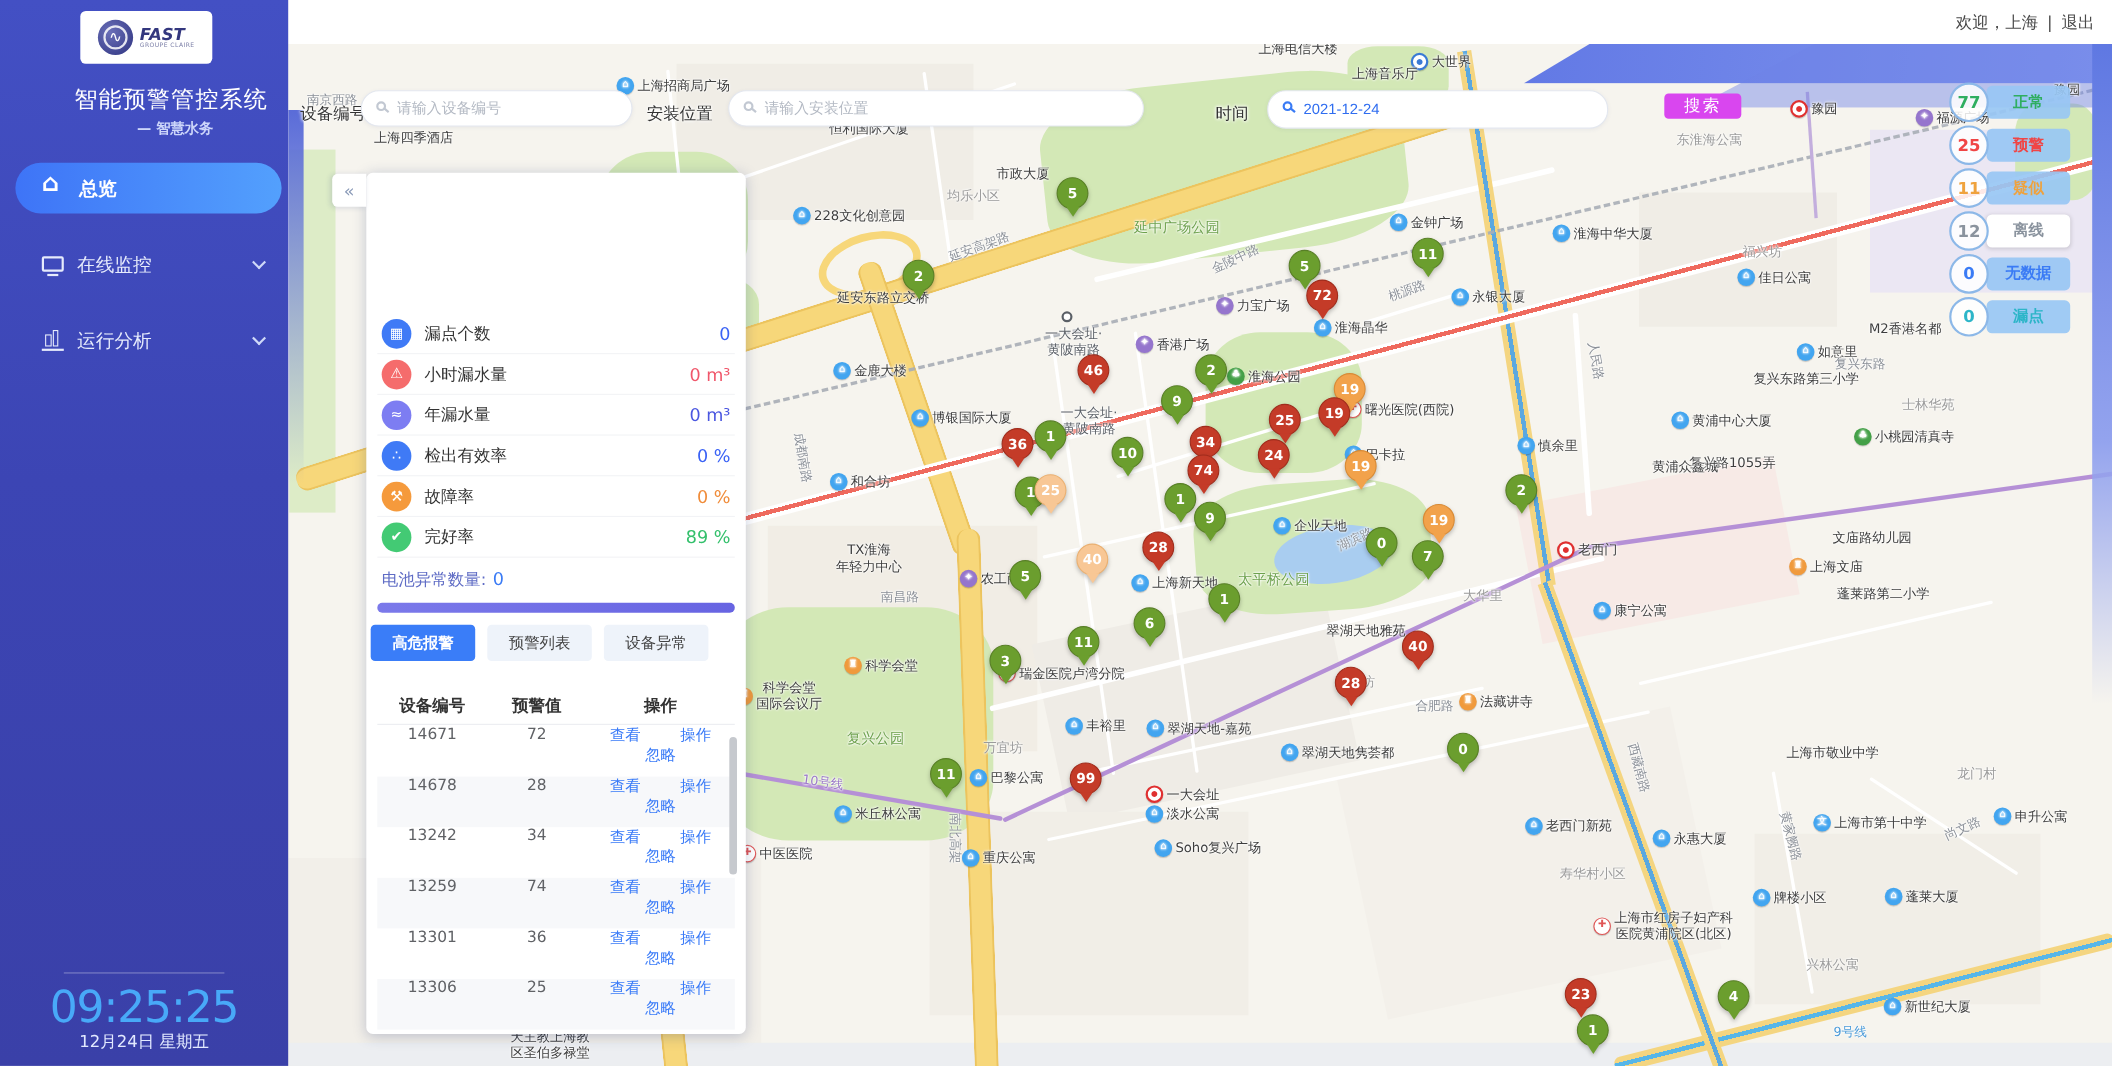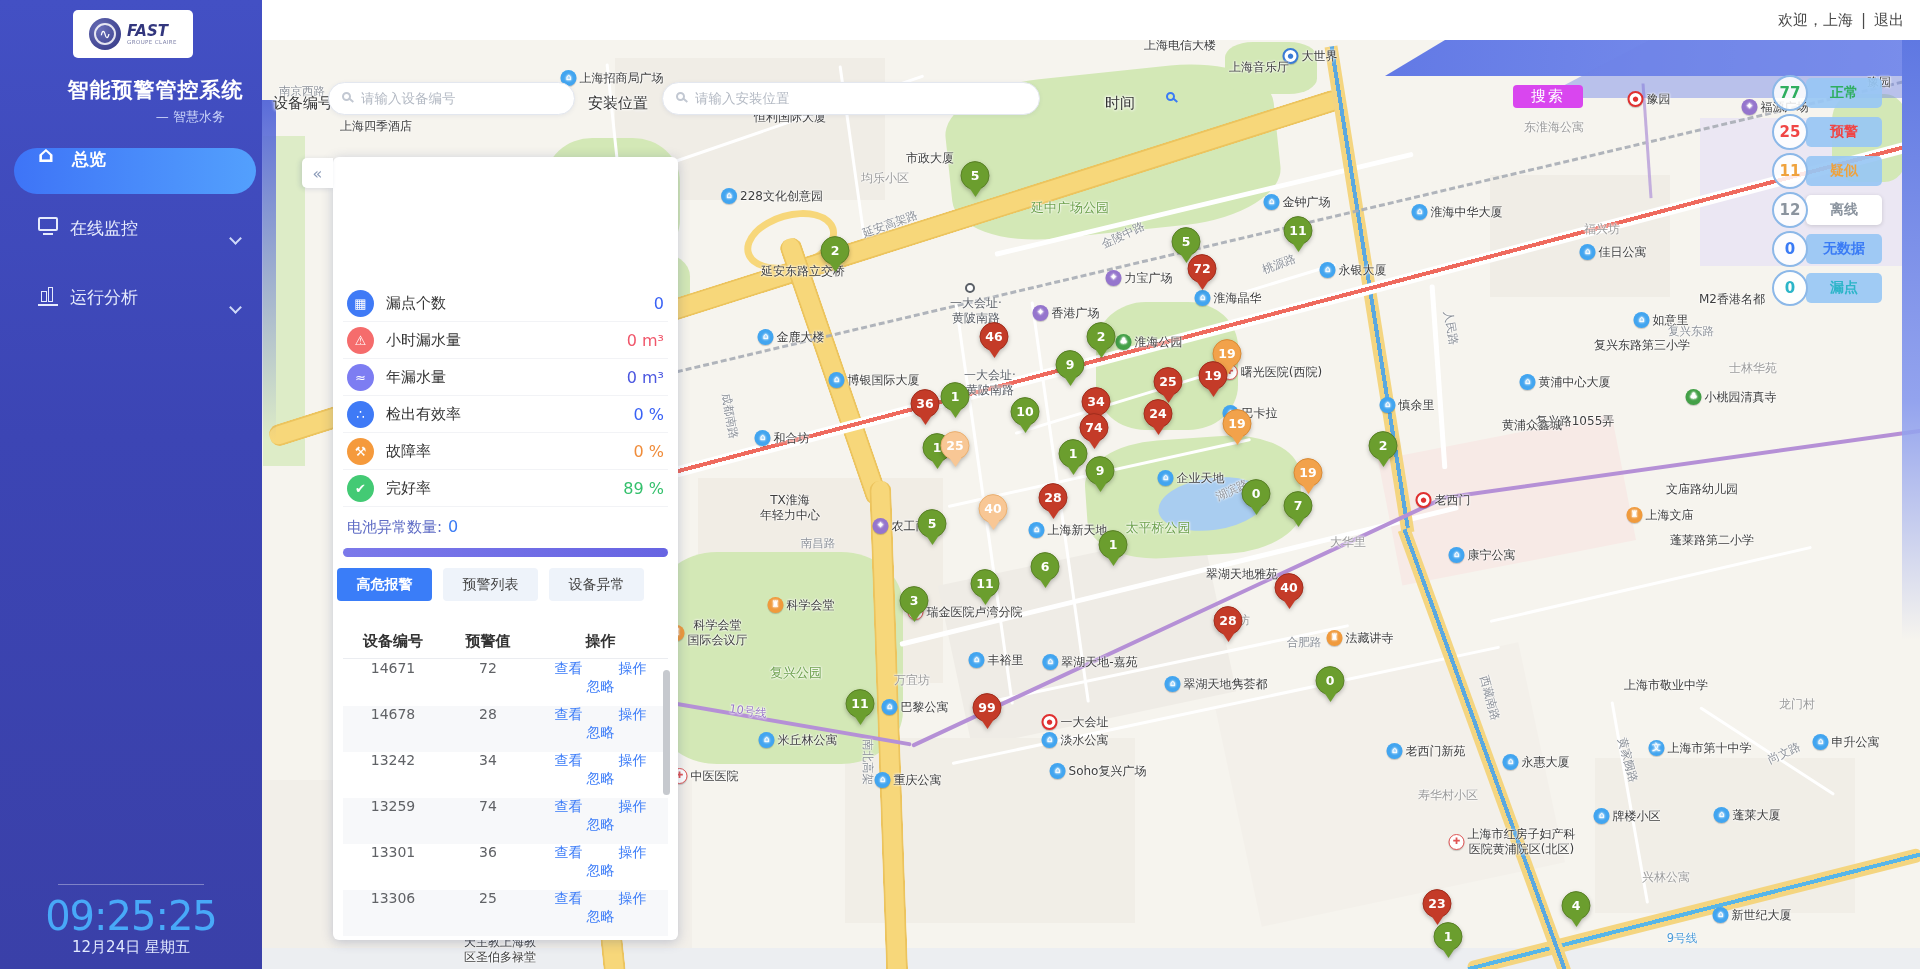--- a/index.html
+++ b/index.html
@@ -15,24 +15,24 @@
   #sidebar{position:absolute;left:0;top:0;width:262px;height:969px;z-index:50;
     background:linear-gradient(180deg,#4350c4 0%,#3c45b4 45%,#3a40a8 100%);}
   #logo-box{position:absolute;left:73px;top:10px;width:120px;height:48px;background:#fff;border-radius:5px;
     display:flex;align-items:center;justify-content:center;gap:6px;}
   #logo-circle{width:32px;height:32px;border-radius:50%;background:radial-gradient(circle at 35% 35%,#6a6fb8,#2e3380);
     position:relative;display:flex;align-items:center;justify-content:center;color:#fff;font-size:14px;}
   #logo-circle::after{content:"";position:absolute;inset:5px;border-radius:50%;border:2px solid #fff;opacity:.85;}
   .brand{color:#33377e;font-weight:bold;font-style:italic;font-size:15px;line-height:1;}
   .brand-sub{color:#7d80a8;font-size:5.5px;letter-spacing:.4px;}
   #side-title{position:absolute;left:0;top:76px;width:311px;text-align:center;color:#fff;
-    font-size:21px;font-weight:bold;letter-spacing:1px;}
-  #side-sub{position:absolute;right:37px;top:108px;color:#cdd6fa;font-size:13px;}
+    font-size:21px;font-weight:normal;letter-spacing:1px;}
+  #side-sub{position:absolute;right:68px;top:108px;color:#cdd6fa;font-size:13px;font-weight:bold;}
   #menu{position:absolute;left:0;top:148px;width:262px;}
-  .menu-item{position:relative;height:46px;margin:0 0 23px 0;display:flex;align-items:flex-start;
+  .menu-item{position:relative;height:46px;margin:0 0 23px 0;display:flex;align-items:center;
     color:#e6ebfc;font-size:17px;cursor:pointer;}
   .menu-item .mi{margin-left:38px;margin-right:12px;}
   .menu-item.active{background:linear-gradient(90deg,#3e74f7,#53a0fd);margin-left:14px;margin-right:6px;
     border-radius:24px;color:#fff;font-weight:bold;}
   .menu-item.active .mi{margin-left:24px;}
   .chev{position:absolute;right:22px;top:17px;width:9px;height:9px;border-right:2px solid #cfd9f8;
     border-bottom:2px solid #cfd9f8;transform:rotate(45deg);}
   .mi{width:22px;height:20px;display:inline-block;position:relative;}
   .mi.home::before{content:"⌂";position:absolute;left:0;top:-4px;font-size:22px;line-height:22px;}
   .mi.monitor{width:20px;height:14px;border:2px solid currentColor;border-radius:2px;margin-top:0;}
@@ -526,20 +526,21 @@
 
 <div id="searchrow">
   <span class="slabel" style="left:11px">设备编号</span>
   <span class="lens" style="left:80px"></span>
   <input class="sinput" style="left: 66px; width: 247px;" placeholder="请输入设备编号">
   <span class="slabel" style="left:326px">安装位置</span>
   <span class="lens" style="left:414px"></span>
   <input class="sinput" style="left: 400px; width: 378px;" placeholder="请输入安装位置">
   <span class="slabel" style="left:843px">时间</span>
   <span class="lens blue" style="left:904px"></span>
+  <input class="sinput" id="time-input" style="left: 890px; width: 310px; height: 35px;" value="2021-12-24">
   <button id="search-btn">搜索</button>
 </div>
 
 <div id="panel">
   <div id="collapse-btn">«</div>
   <div id="stats">
       <div class="stat-row">
         <span class="stat-ic" style="background: rgb(63, 122, 246);">▦</span>
         <span class="stat-lb">漏点个数</span>
         <span class="stat-val" style="color: rgb(58, 98, 245);">0</span>

